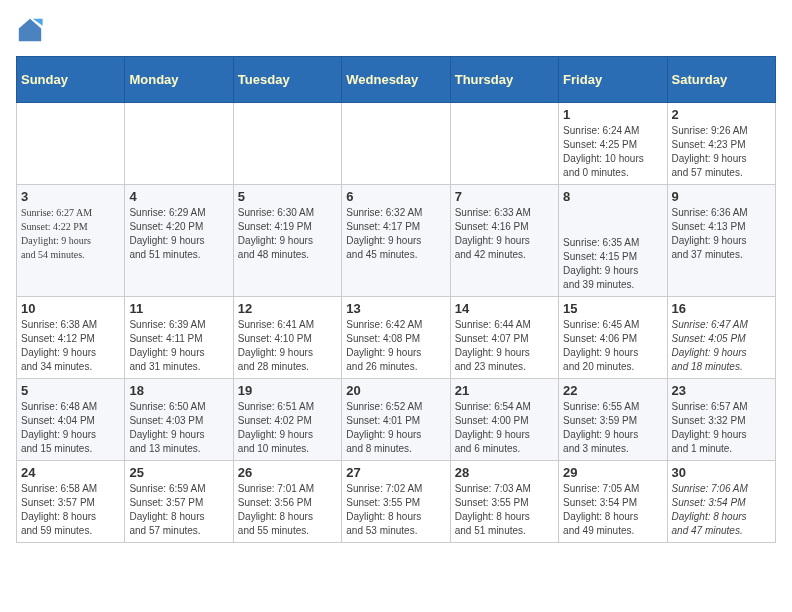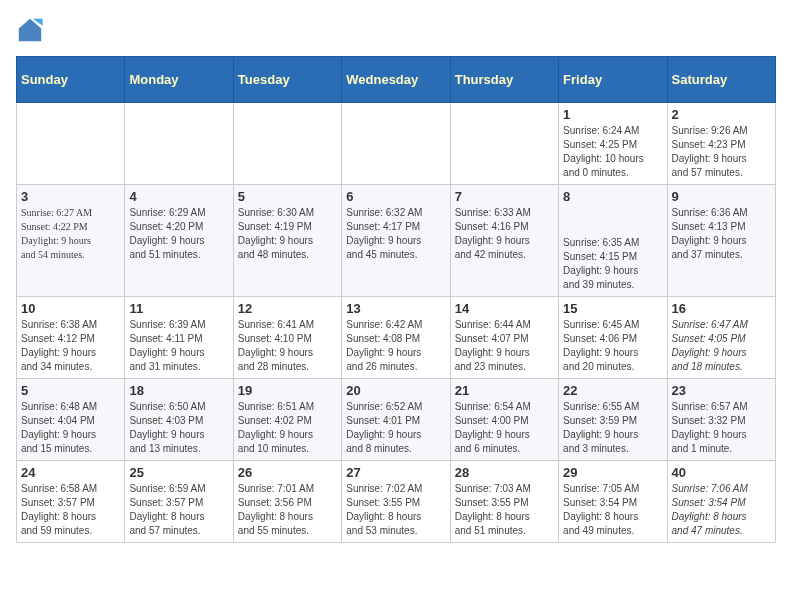--- a/index.html
+++ b/index.html
@@ -335,21 +335,21 @@
 and 51 minutes.</div>
         </td>
         <td>
           <span class="day-number">29</span>
           <div class="day-info" style="white-space: pre-line;">Sunrise: 7:05 AM
 Sunset: 3:54 PM
 Daylight: 8 hours
 and 49 minutes.</div>
         </td>
         <td>
-          <span class="day-number">40</span>
+          <span class="day-number">30</span>
           <div class="day-info" style="white-space: pre-line; font-style: italic;">Sunrise: 7:06 AM
 Sunset: 3:54 PM
 Daylight: 8 hours
 and 47 minutes.</div>
         </td>
       </tr>
     </tbody>
 </table>
 
 </body></html>

